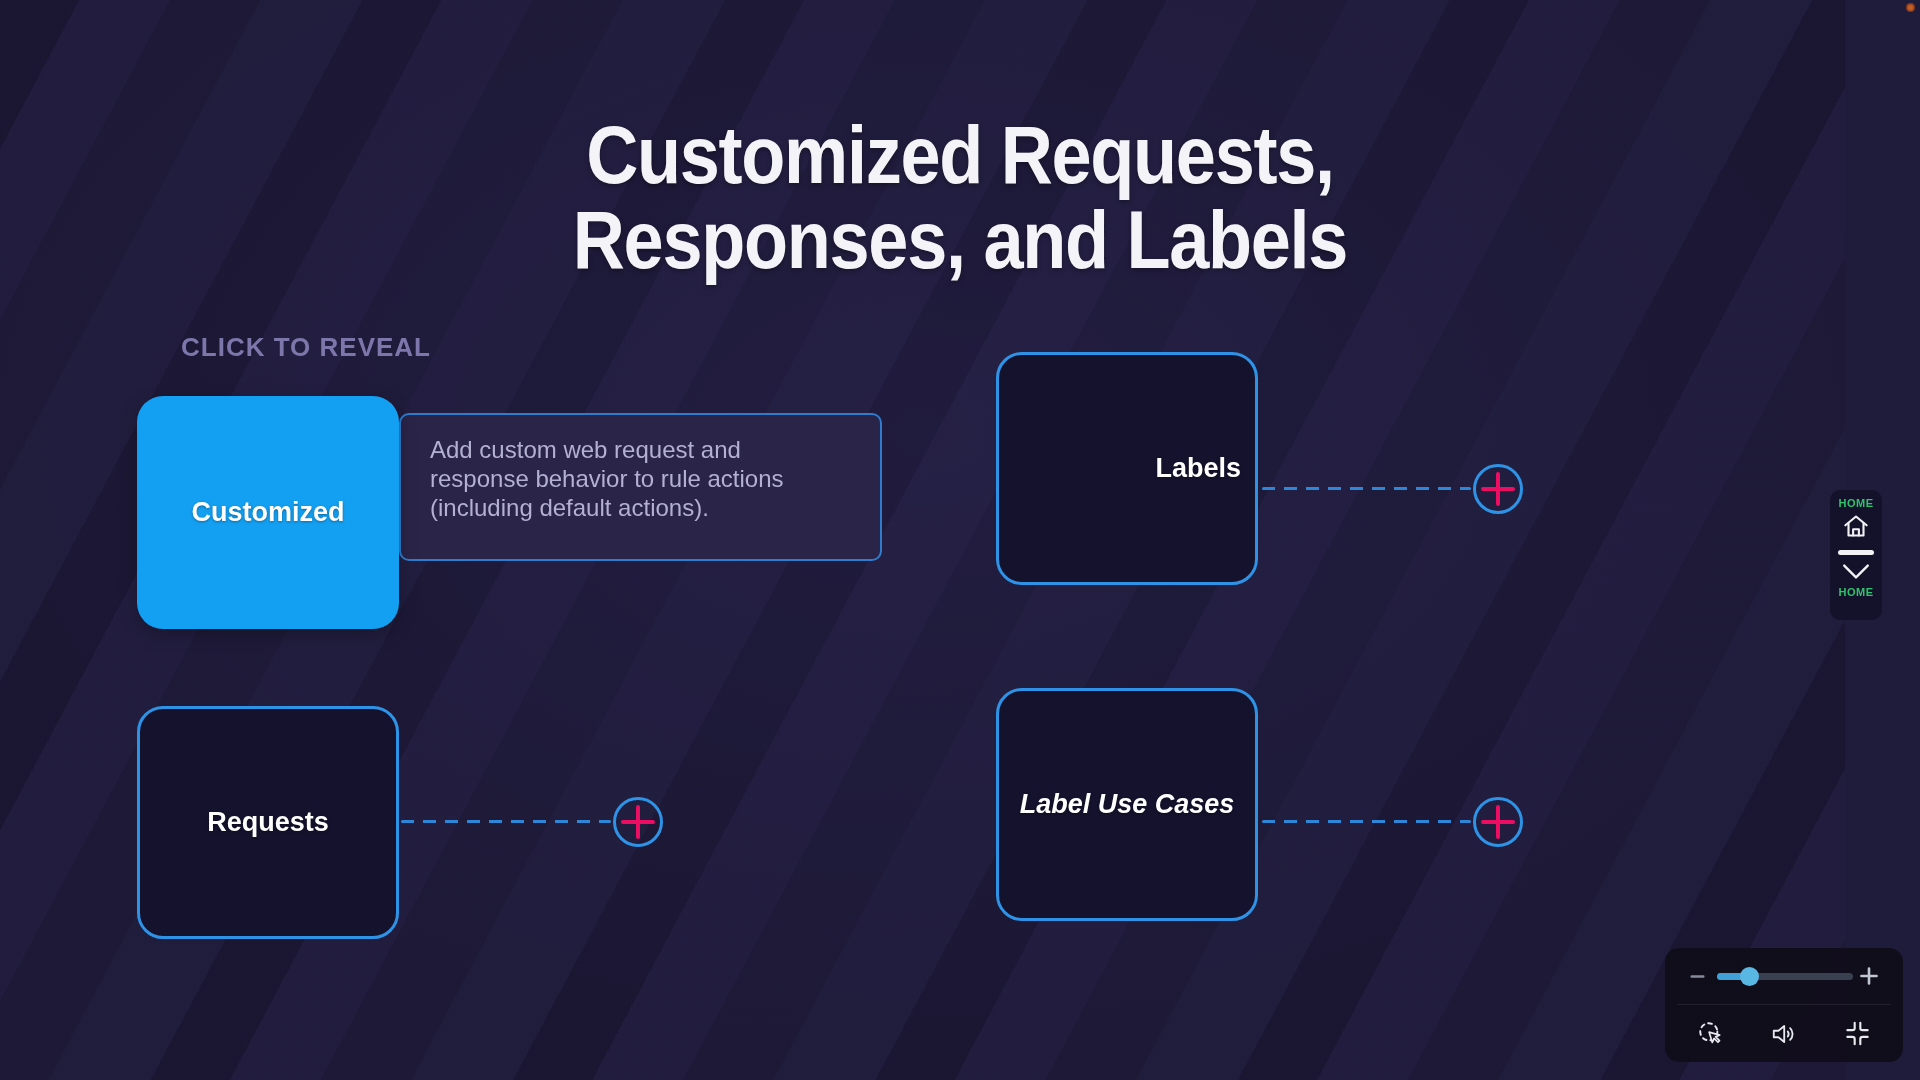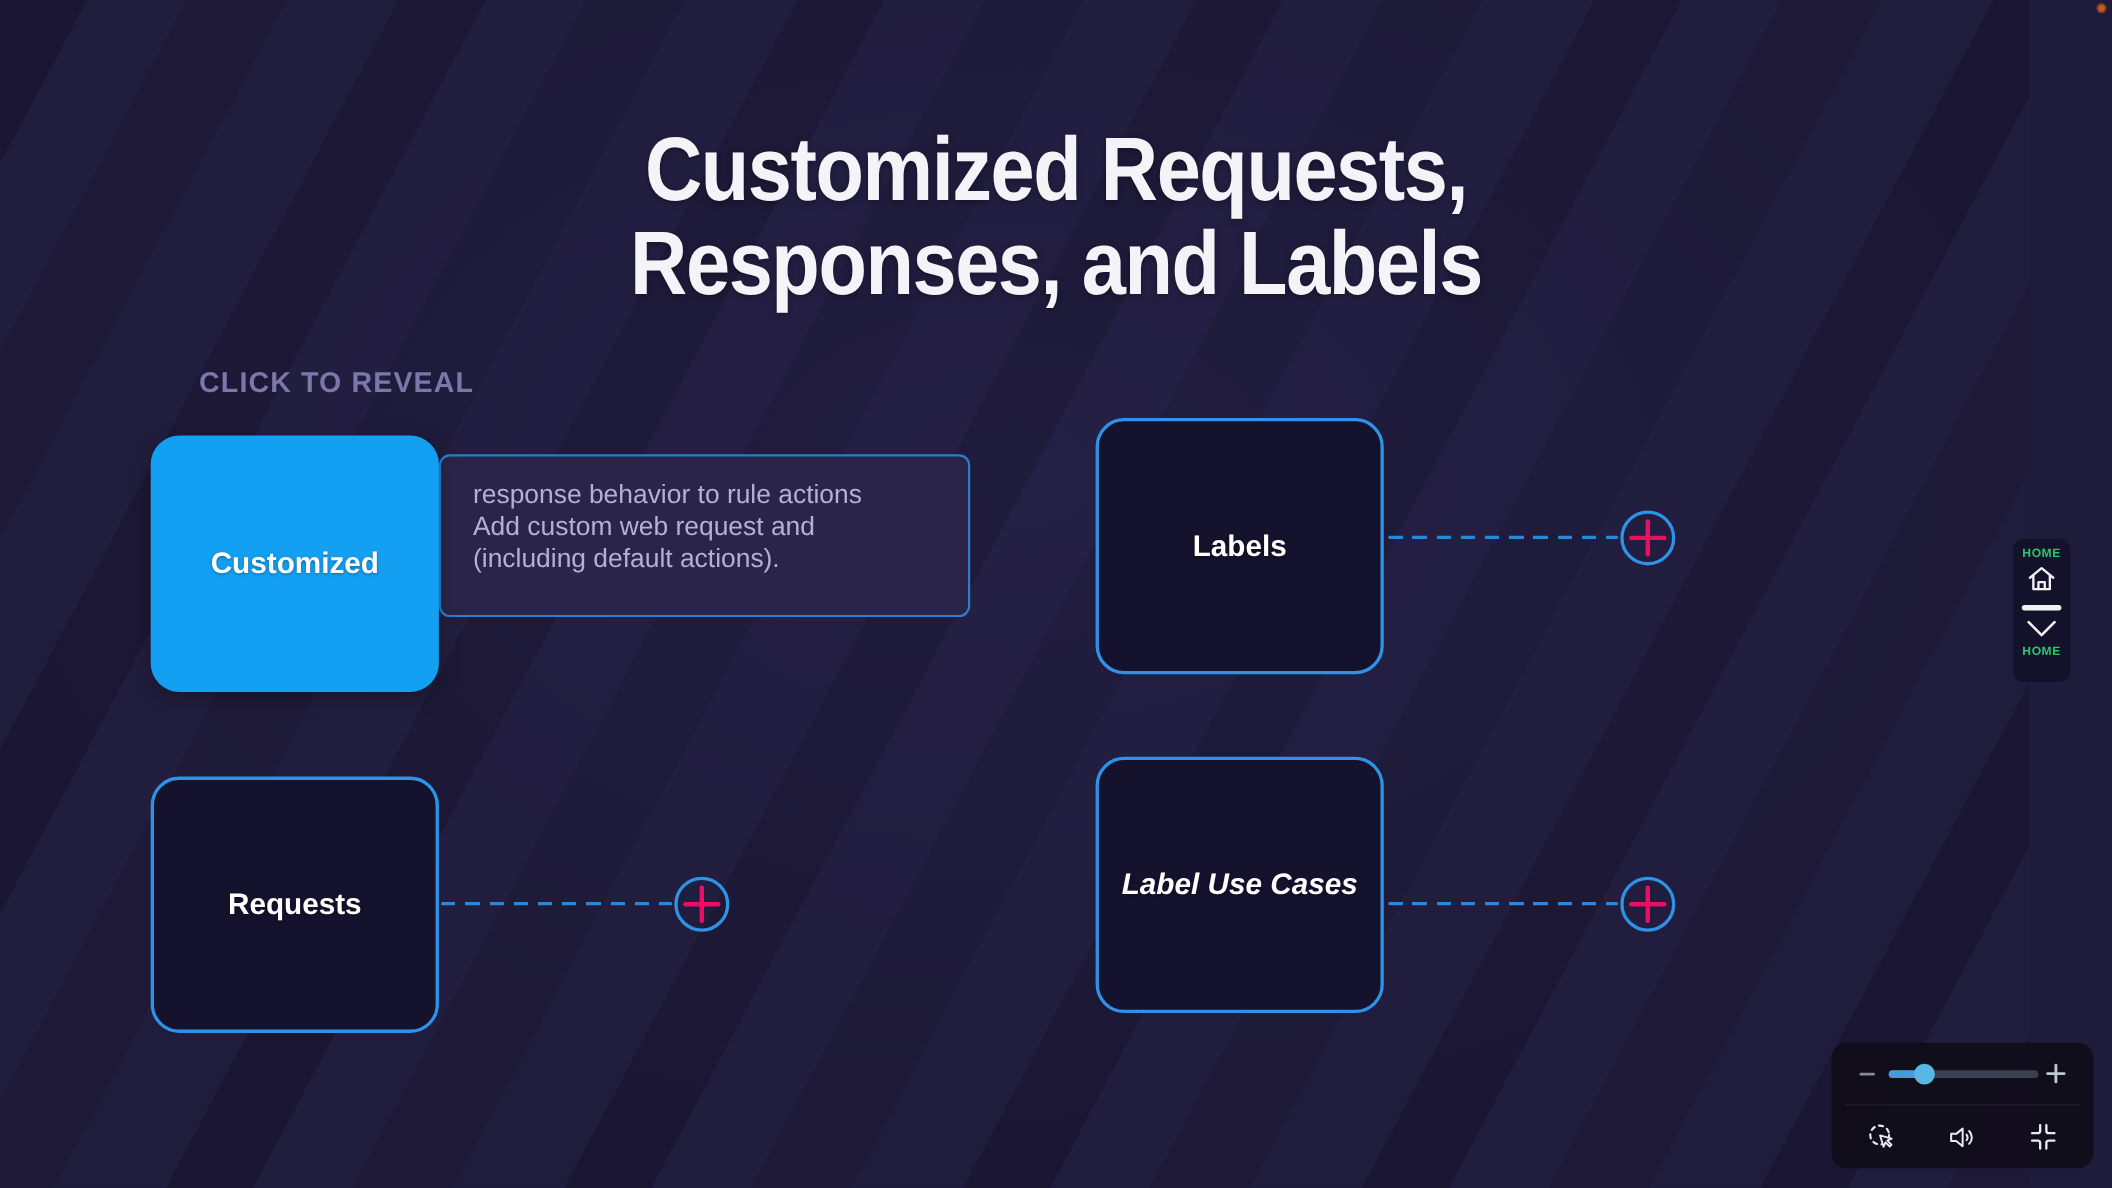--- a/index.html
+++ b/index.html
@@ -48,21 +48,21 @@
   }
   .card .card-label {
     color:#ffffff; font-size:27px; font-weight:bold;
     text-shadow:0 1px 3px rgba(0,0,0,0.35);
     text-align:center; padding:0 14px;
   }
   .card.filled { background:#14a0f2; box-shadow:0 6px 18px rgba(0,0,0,0.25);margin-top:23px; }
   .card.outline { background:#15122d; border:3px solid #2e93e6; }
 
   #card-customized { left:137px; top:373px; z-index:3; }
-  #card-labels     { left:996px; top:380px; }
+  #card-labels     { left:996px; top:352px;justify-content:flex-end; }
   #card-applied    { left:137px; top:706px; }
   #card-luc        { left:996px; top:688px;font-style:italic; }
 
   
   .reveal-panel {
     position:absolute; left:399px; top:413px;
     width:483px; height:148px;
     background:#2a2449; border:2px solid #2d7ccd; border-radius:10px;
     z-index:2;
     padding:20px 20px 0 29px;
@@ -162,22 +162,22 @@
 
 <div id="stage">
 
   <h1 class="title"><span>Customized Requests,</span><br>
     <span>Responses, and Labels</span>
   </h1>
 
   <div class="hint">CLICK TO REVEAL</div>
 
   <div class="reveal-panel">
+    <span class="line">Add custom web request and</span>
     <span class="line">response behavior to rule actions</span>
-    <span class="line">Add custom web request and</span>
     <span class="line">(including default actions).</span>
   </div>
 
   <div id="card-customized" class="card filled">
     <span class="card-label">Customized</span>
   </div>
 
   <div id="card-labels" class="card outline">
     <span class="card-label">Labels</span>
   </div>

